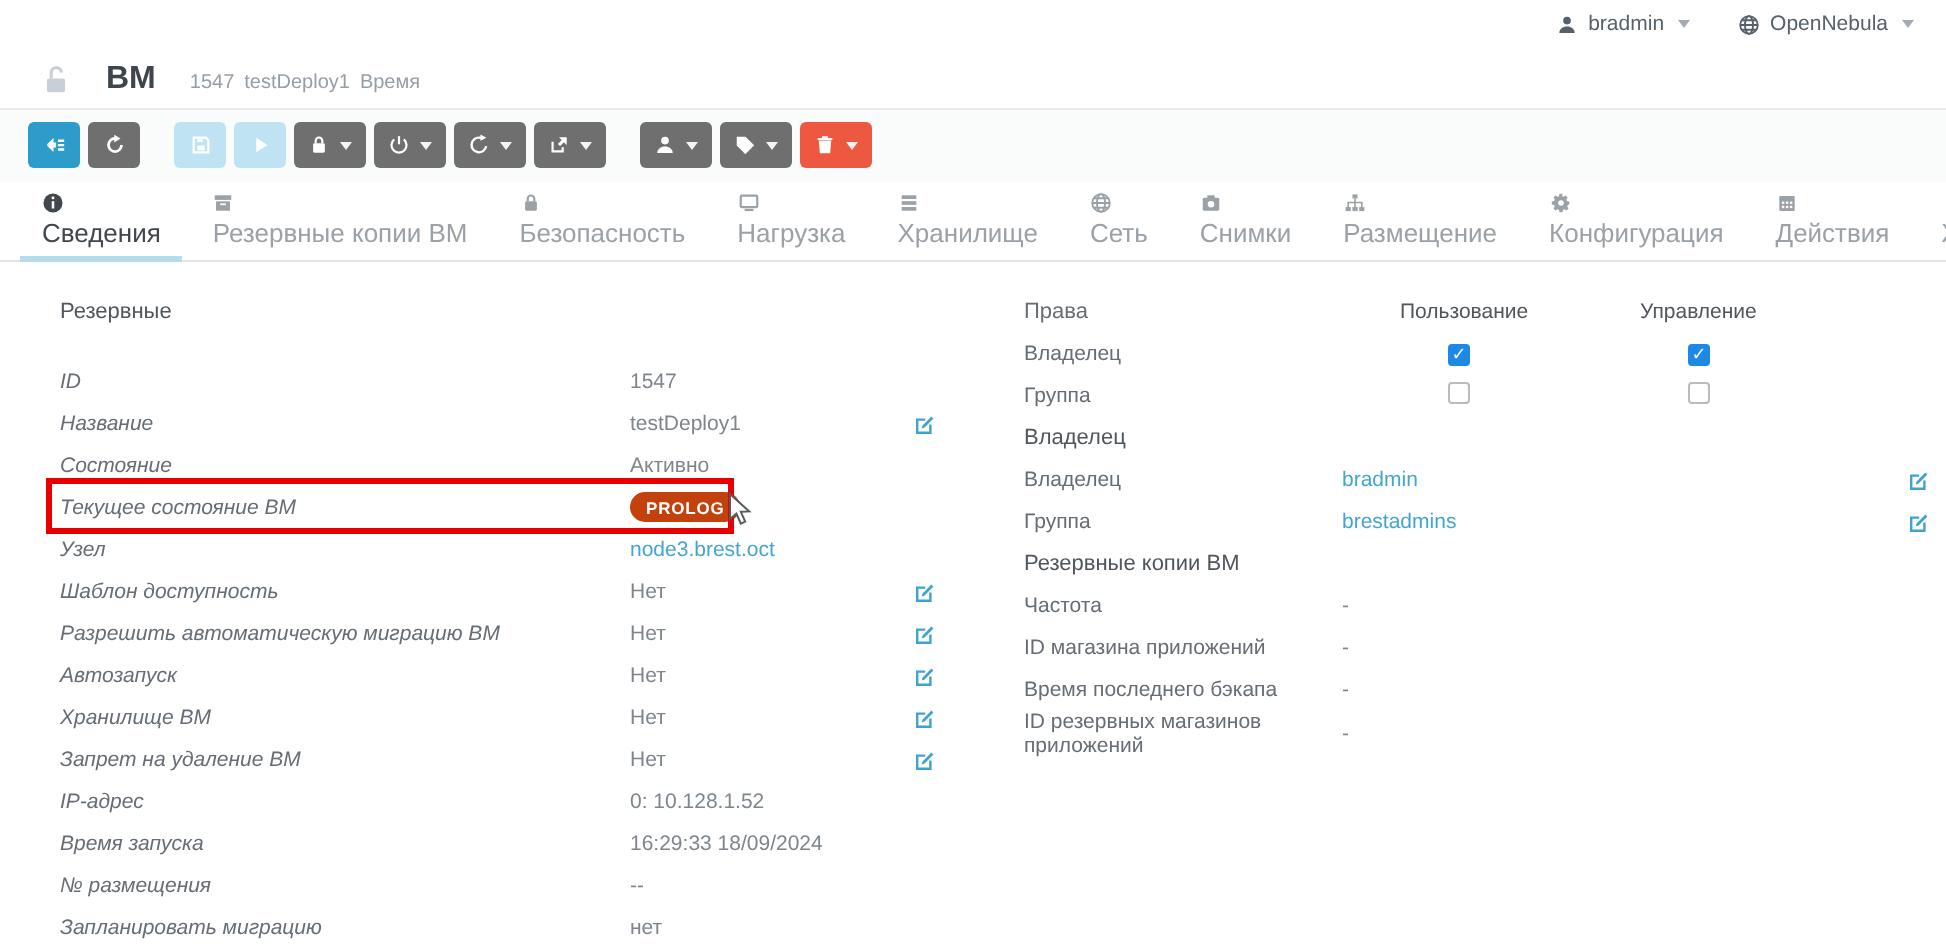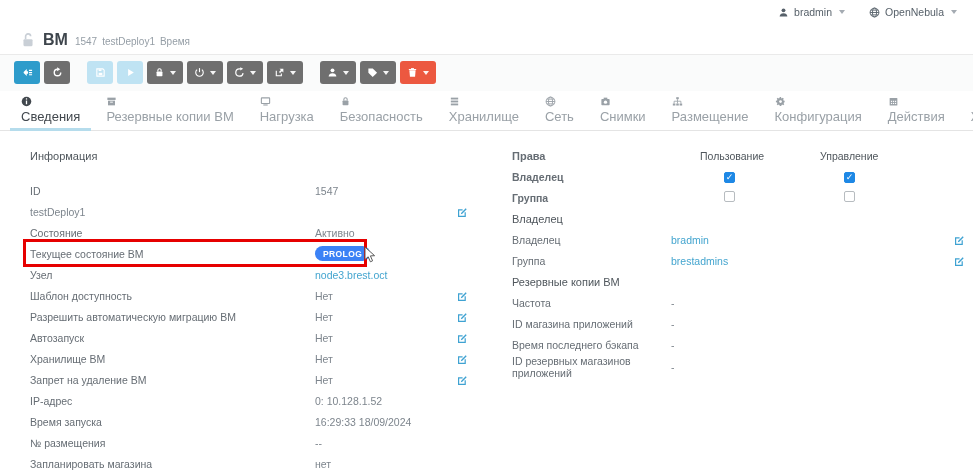--- a/index.html
+++ b/index.html
@@ -6,21 +6,21 @@
   html,body { width:973px; height:474px; overflow:hidden; }
   body { background:#fff; font-family:"Liberation Sans", sans-serif; color:#333; position:relative; }
 
   
   .topbar { height:24px; display:flex; justify-content:flex-end; align-items:center; gap:24px; padding:0 16px; font-size:10.5px; color:#57616a; }
   .topbar-item { display:flex; align-items:center; gap:5px; cursor:pointer; }
   .topbar-item .icn { width:11px; height:11px; color:#57616a; }
   .caret-sm { width:0; height:0; border-left:3px solid transparent; border-right:3px solid transparent; border-top:4px solid #a4abb2; margin-left:2px; }
 
   
-  .title-row { display:flex; align-items:center; gap:7px; padding:7px 4px 6px 20px; height:30px; }
+  .title-row { display:flex; align-items:center; gap:17px; padding:7px 4px 6px 20px; height:30px; }
   .lock-ic { width:16px; height:16px; color:#c9cfd6; }
   .title-main { font-size:16px; font-weight:bold; color:#3e454c; }
   .title-meta { font-size:10px; color:#959ea6; display:flex; gap:5px; align-items:baseline; padding-top:3px; }
 
   
   .toolbar-band { border-top:1px solid #eaeaea; background:#fafbfb; padding:6px 0 7px 14px; display:flex; align-items:center; height:37px; }
   .btn { height:23px; min-width:26px; border:none; border-radius:3px; display:inline-flex; align-items:center; justify-content:center; gap:5px; padding:0 7px; margin-right:4px; cursor:pointer; color:#fff; }
   .btn .icn { width:11px; height:11px; }
   .btn-primary { background:#2e9ccb; }
   .btn-gray { background:#6f6f6f; }
@@ -36,27 +36,27 @@
   .tab.active { color:#41474d; }
   .tab.active::after { content:''; position:absolute; left:2px; right:2px; bottom:-1px; height:3px; background:#b5dcec; }
 
   
   .content { display:flex; padding:14px 8px 0 30px; gap:44px; align-items:flex-start; }
   .col-left { width:438px; }
   .col-right { flex:1; }
   .sec-title { font-size:11px; color:#4f565c; min-height:21px; display:flex; align-items:center; }
   .mb { margin-bottom:14px; }
   .row { display:flex; align-items:center; min-height:21px; font-size:10.5px; position:relative; }
-  .lbl { color:#666d74; flex:0 0 285px; }
+  .lbl { color:#666d74; flex:0 0 285px;font-style:italic; }
   .lbl-r { color:#666d74; flex:0 0 159px; }
-  .perm-lbl { color:#666d74; flex:0 0 188px;font-weight:bold; }
+  .perm-lbl { color:#666d74; flex:0 0 188px; }
   .perm-col { flex:0 0 120px; color:#4f565c; }
   .val { flex:1; color:#7d858d; }
   .link { color:#44a5cf; text-decoration:none; cursor:pointer; }
-  .badge { display:inline-block; background:#3b82f6; color:#fff; font-size:8.5px; font-weight:bold; padding:2.5px 8px 2px; border-radius:9px; letter-spacing:.4px; }
+  .badge { display:inline-block; background:#c2410c; color:#fff; font-size:8.5px; font-weight:bold; padding:2.5px 8px 2px; border-radius:9px; letter-spacing:.4px; }
   .edit-ic { width:12px; height:12px; color:#3ea2d2; cursor:pointer; flex:0 0 auto; margin-left:auto; }
   .red-box { position:absolute; left:-7px; top:-4px; width:344px; height:calc(100% + 7px); border:3px solid #e60000; pointer-events:none; z-index:5; }
   .cb { width:11px; height:11px; border:1px solid #b7bcc0; border-radius:2px; background:#fff; margin-left:24px; display:inline-flex; align-items:center; justify-content:center; cursor:pointer; font-size:9px; line-height:1; }
   .cb.checked { background:#1e88e5; border-color:#1e88e5; color:#fff; }
   .cursor-wrap { position:absolute; left:364px; top:246px; z-index:10; pointer-events:none; }
 </style>
 </head>
 <body>
 
 <div class="topbar">
@@ -181,31 +181,31 @@
     <div class="tab">
       <svg class="icn" viewBox="0 0 12 12" fill="currentColor">
         <rect x="1.5" y="1.8" width="9" height="2.5"></rect>
         <path d="M2.2 5.1h7.6V10.2H2.2z"></path>
         <rect x="4.5" y="6.2" width="3" height="1" fill="#fff"></rect>
       </svg>
       <span>Резервные копии ВМ</span>
     </div>
     <div class="tab">
       <svg class="icn" viewBox="0 0 12 12" fill="currentColor">
+        <rect x="2.8" y="5" width="6.4" height="5.2" rx="0.8"></rect>
+        <path d="M4.2 5V3.7a1.8 1.8 0 0 1 3.6 0V5" fill="none" stroke="currentColor" stroke-width="1.2"></path>
+      </svg>
+      <span>Безопасность</span>
+    </div>
+    <div class="tab">
+      <svg class="icn" viewBox="0 0 12 12" fill="currentColor">
         <rect x="1.5" y="2" width="9" height="6.2" rx="0.6" fill="none" stroke="currentColor" stroke-width="1.2"></rect>
         <rect x="3.6" y="9.2" width="4.8" height="1.2"></rect>
       </svg>
       <span>Нагрузка</span>
-    </div>
-    <div class="tab">
-      <svg class="icn" viewBox="0 0 12 12" fill="currentColor">
-        <rect x="2.8" y="5" width="6.4" height="5.2" rx="0.8"></rect>
-        <path d="M4.2 5V3.7a1.8 1.8 0 0 1 3.6 0V5" fill="none" stroke="currentColor" stroke-width="1.2"></path>
-      </svg>
-      <span>Безопасность</span>
     </div>
     <div class="tab">
       <svg class="icn" viewBox="0 0 12 12" fill="currentColor">
         <rect x="2" y="1.8" width="8" height="2"></rect>
         <rect x="2" y="5" width="8" height="2"></rect>
         <rect x="2" y="8.2" width="8" height="2"></rect>
       </svg>
       <span>Хранилище</span>
     </div>
     <div class="tab">
@@ -272,27 +272,28 @@
       <svg class="icn" viewBox="0 0 12 12" fill="currentColor">
         <path d="M3 1.3h4.4L9.4 3.3v7.4H3z"></path>
         <path d="M7.4 1.3v2h2" fill="#fff"></path>
       </svg>
       <span>Шаблон</span>
     </div>
   </div>
 
 <div class="content">
   <div class="col-left">
-    <div class="sec-title mb">Информация</div>
+    <div class="sec-title mb">Резервные</div>
     <div id="info-rows">
         <div class="row">
           <span class="lbl">ID</span>
           <span class="val">1547</span>
         </div>
         <div class="row">
+          <span class="lbl">Название</span>
           <span class="val">testDeploy1</span>
           <svg class="edit-ic" viewBox="0 0 12 12" fill="currentColor">
             <path d="M2 3.2h4.6v1.2H3.2v5.4h5.4V6.2H9.8V11H2z"></path>
             <path d="M5.3 6.7 9.7 2.3l1 1L6.3 7.7l-1.5.5z"></path>
           </svg>
         </div>
         <div class="row">
           <span class="lbl">Состояние</span>
           <span class="val">Активно</span>
         </div>
@@ -351,21 +352,21 @@
         </div>
         <div class="row">
           <span class="lbl">Время запуска</span>
           <span class="val">16:29:33 18/09/2024</span>
         </div>
         <div class="row">
           <span class="lbl">№ размещения</span>
           <span class="val">--</span>
         </div>
         <div class="row">
-          <span class="lbl">Запланировать магазина</span>
+          <span class="lbl">Запланировать миграцию</span>
           <span class="val">нет</span>
         </div>
         <div class="row"></div>
       </div>
   </div>
   <div class="col-right">
     <div class="row">
       <span class="perm-lbl sec-title">Права</span>
       <span class="perm-col">Пользование</span>
       <span class="perm-col">Управление</span>

